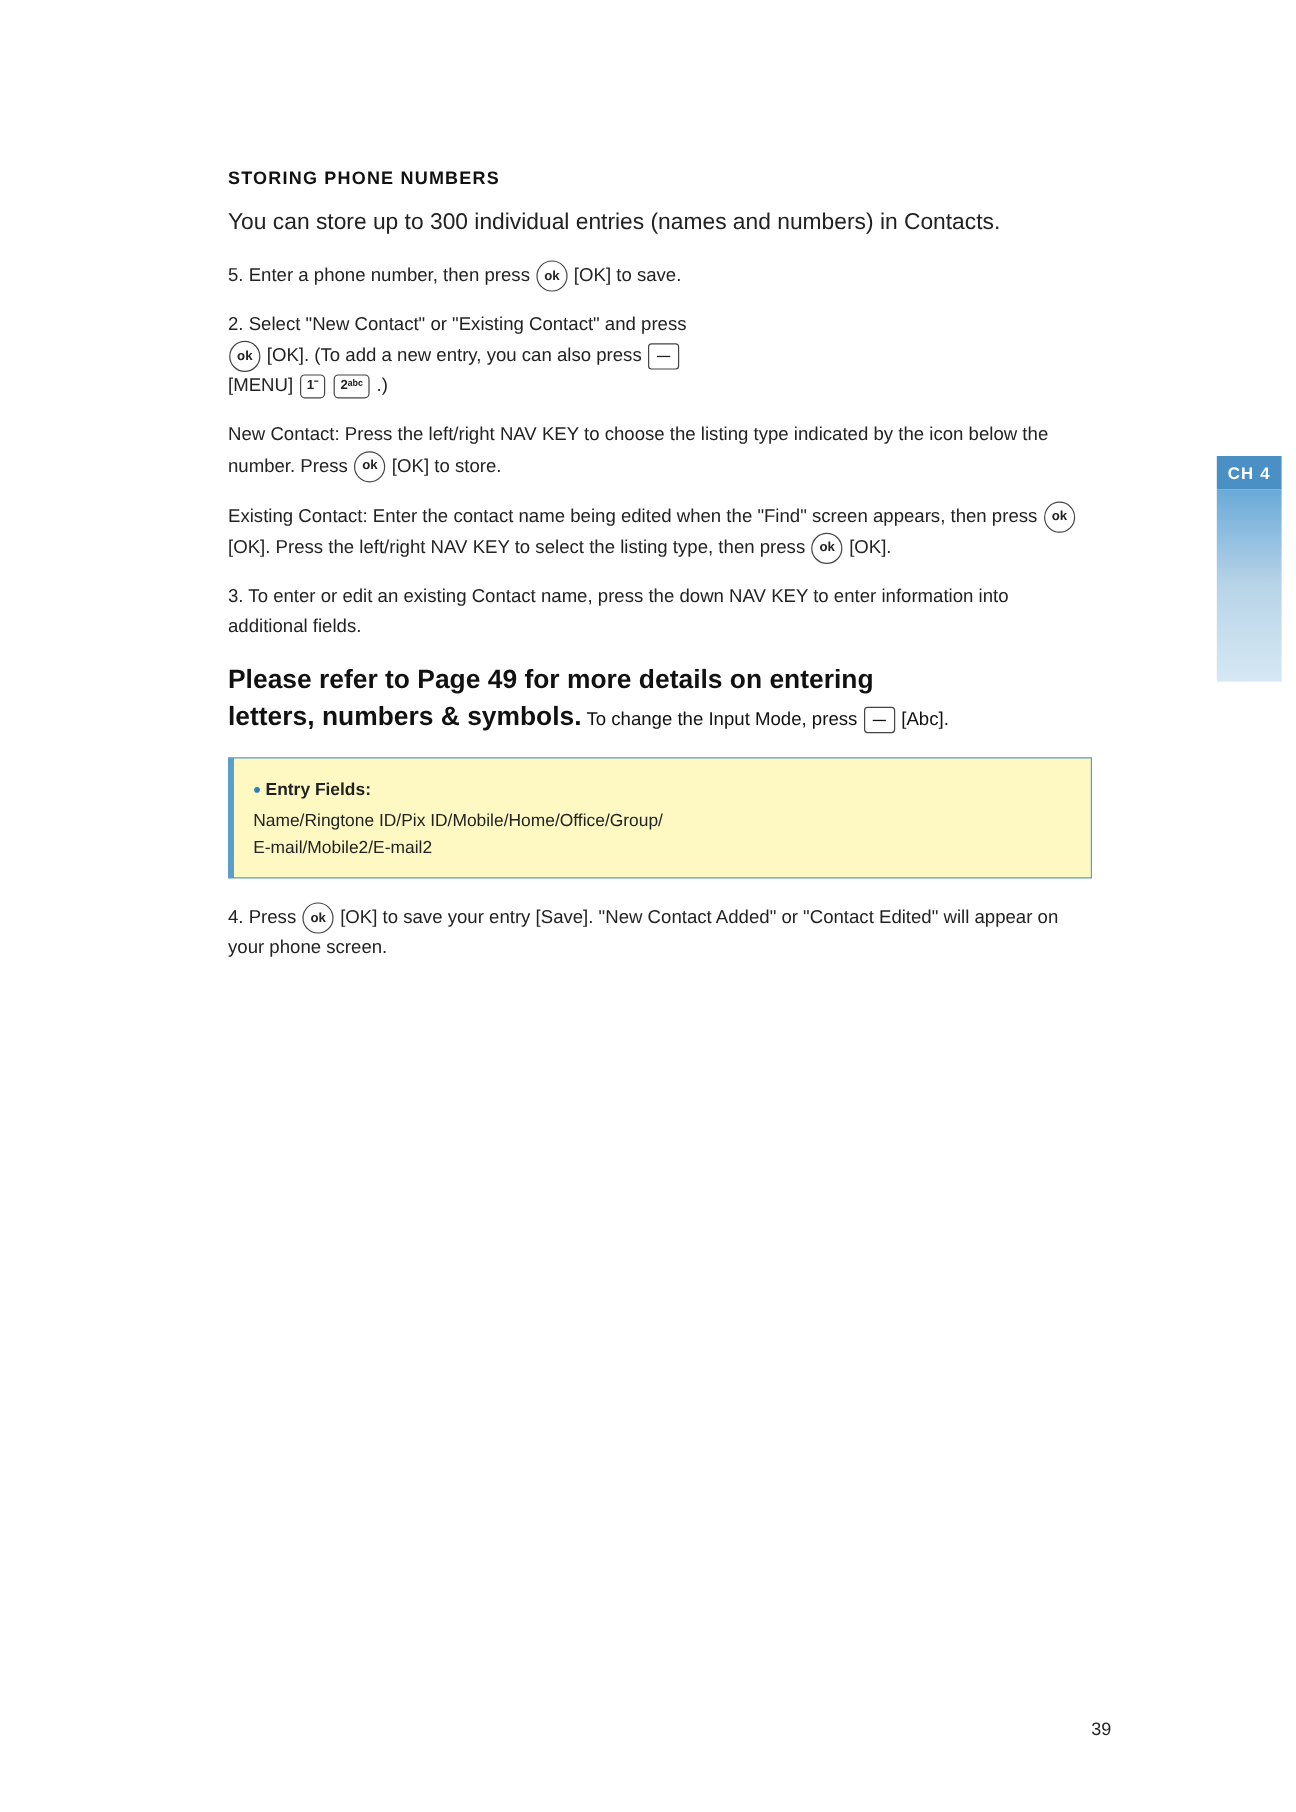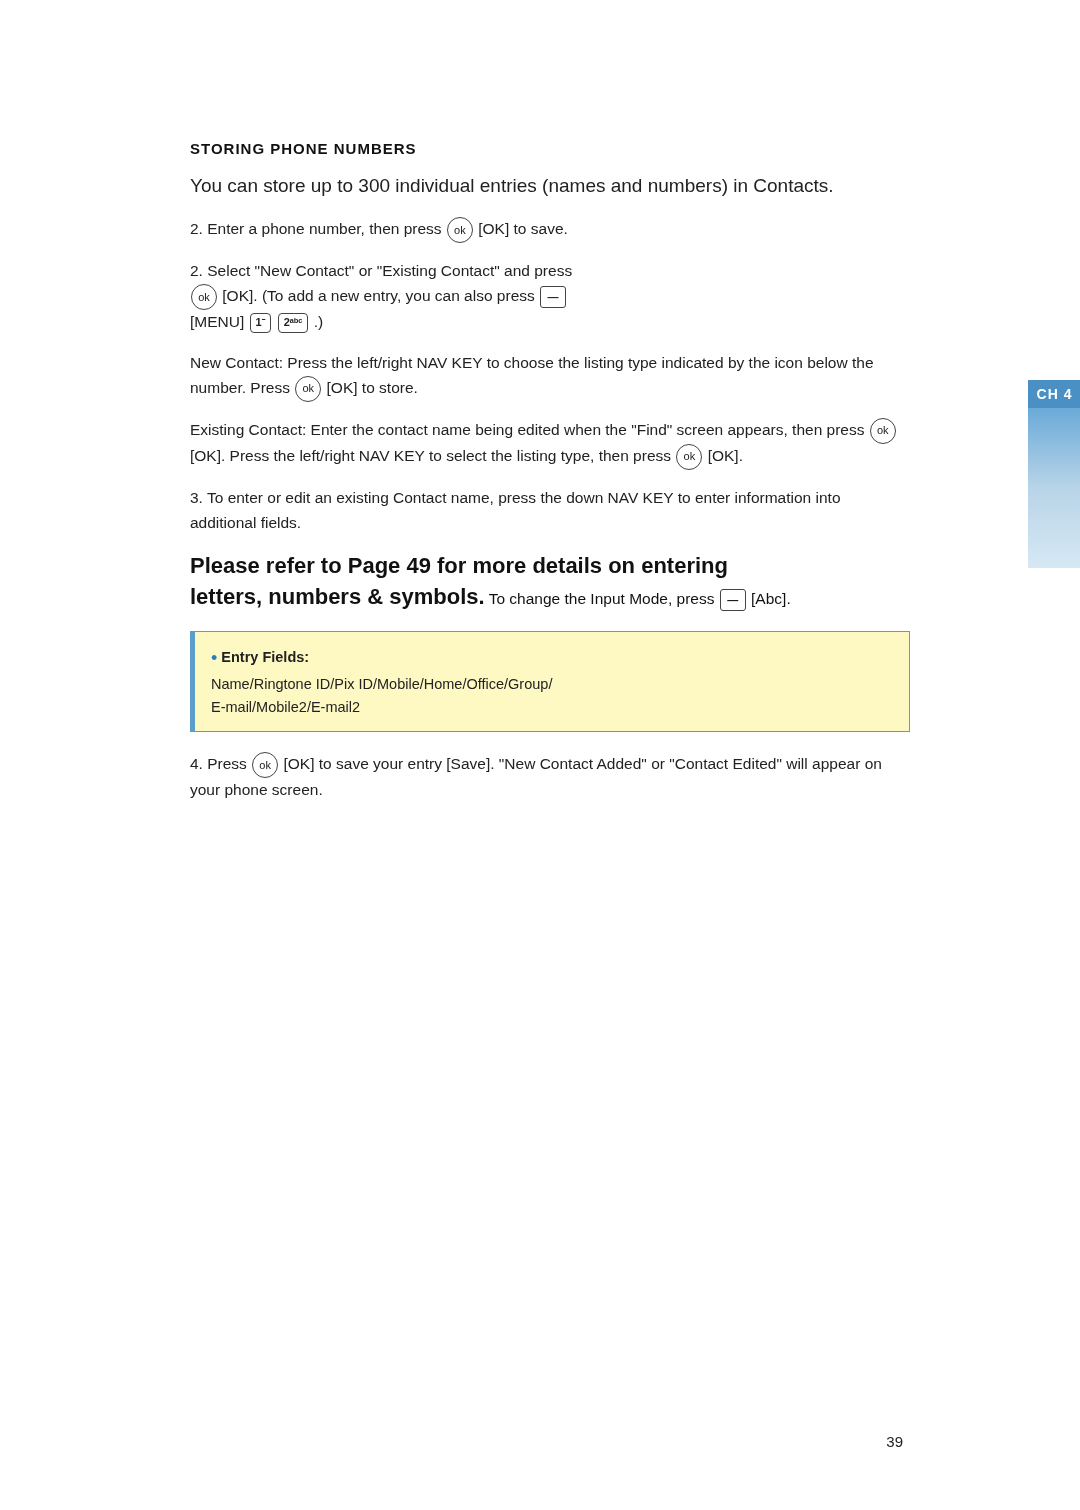--- a/index.html
+++ b/index.html
@@ -18,24 +18,23 @@
       min-height: 1510px;
       position: relative;
       padding: 140px 170px 80px 190px;
     }
 
     
     .chapter-tab {
       position: absolute;
       right: 0;
       top: 380px;
-      width: 51px;
+      width: 66px;
       display: flex;
       flex-direction: column;
-      align-items: center;
     }
 
     .chapter-tab-label {
       background: #4a90c4;
       color: #fff;
       font-size: 14px;
       font-weight: bold;
       padding: 6px 8px;
       width: 54px;
       text-align: center;
@@ -85,21 +84,21 @@
     
     .ok-btn {
       display: inline-flex;
       align-items: center;
       justify-content: center;
       border: 1.5px solid #444;
       border-radius: 50%;
       width: 26px;
       height: 26px;
       font-size: 11px;
-      font-weight: normal;
+      font-weight: bold;
       vertical-align: middle;
       margin: 0 1px;
       line-height: 1;
     }
 
     
     .sq-btn {
       display: inline-flex;
       align-items: center;
       justify-content: center;
@@ -165,42 +164,42 @@
       color: #2980b9;
       font-size: 18px;
       margin-right: 4px;
       vertical-align: middle;
     }
 
     
     .page-number {
       position: absolute;
       bottom: 60px;
-      right: 177px;
+      right: 154px;
       font-size: 15px;
       color: #222;
     }
   </style>
 </head>
 <body>
 
 <div class="page-container">
 
   <div class="chapter-tab">
     <div class="chapter-tab-label">CH 4</div>
     <div class="chapter-tab-bar"></div>
   </div>
 
 
   <div class="sub-heading">STORING PHONE NUMBERS</div>
 
   <p class="body-text">You can store up to 300 individual entries (names and numbers) in Contacts.</p>
 
   <p class="step-text">
-    <span>2. Enter a phone number, then press </span><span class="ok-btn">
+    <span>5. Enter a phone number, then press </span><span class="ok-btn">
         <span>ok</span>
       </span><span> [OK] to save.</span>
   </p>
 
   <p class="step-text">
     <span>2. Select "New Contact" or "Existing Contact" and press</span><br>
     <span class="ok-btn">
         <span>ok</span>
       </span><span> [OK]. (To add a new entry, you can also press </span><span class="sq-btn">—</span><br>
     <span>[MENU] </span><span class="key-btn">1⁻</span> <span class="key-btn">2ᵃᵇᶜ</span><span> .)</span>

